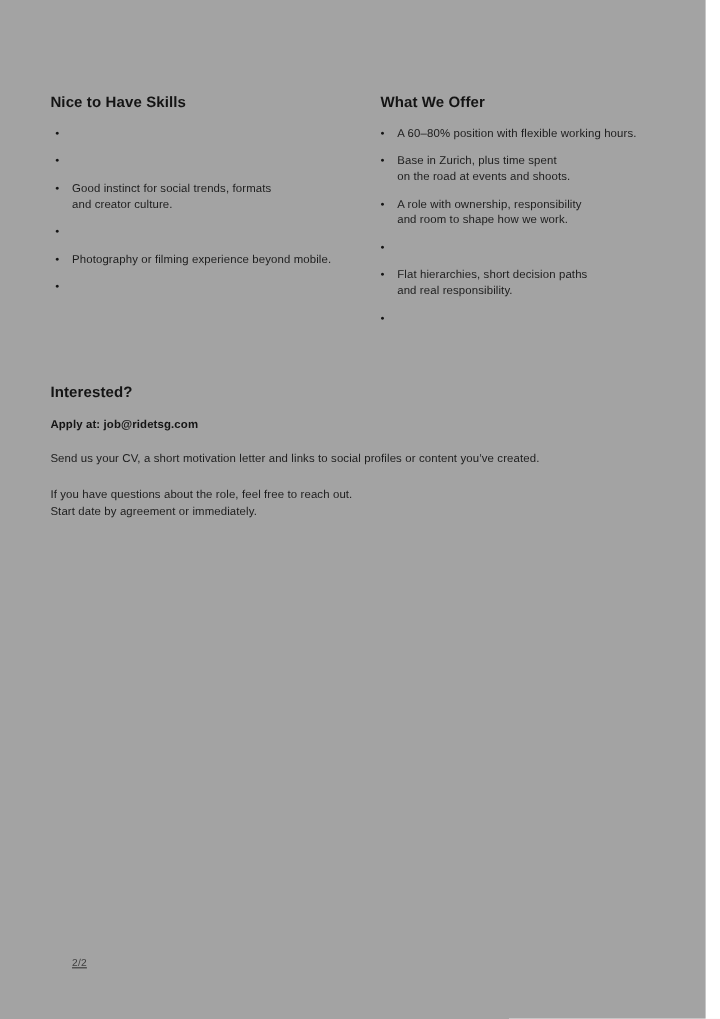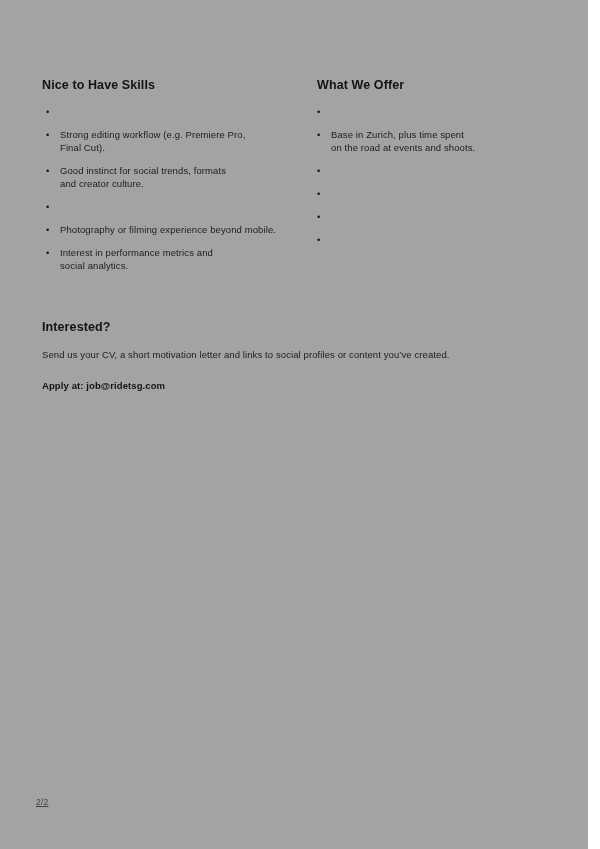--- a/index.html
+++ b/index.html
@@ -62,21 +62,21 @@
     margin: 0;
     font-size: 9.5px;
     line-height: 13.5px;
     white-space: pre-line;
     letter-spacing: 0.1px;
   }
   .para.intro { margin-bottom: 17px; }
   .para.apply { font-weight: bold; margin-bottom: 14px; color: #141414; }
   .footer {
     position: absolute;
-    left: 36px;
+    left: 60px;
     top: 797px;
     font-size: 8.5px;
     line-height: 10px;
     color: #3f3f3f;
     letter-spacing: 0.2px;
     text-decoration: underline;
   }
 </style>
 </head>
 <body>
@@ -84,70 +84,73 @@
 <div class="page">
 
   <div class="col col-left">
     <h2 class="section-heading">Nice to Have Skills</h2>
     <ul class="bullet-list indented">
       <li>
         <span class="bullet">•</span>
       </li>
       <li>
         <span class="bullet">•</span>
-        <span class="li-text">Strong editing workflow (e.g. Premiere Pro,
-Final Cut).</span>
       </li>
       <li>
         <span class="bullet">•</span>
         <span class="li-text">Good instinct for social trends, formats
 and creator culture.</span>
       </li>
       <li>
         <span class="bullet">•</span>
       </li>
       <li>
         <span class="bullet">•</span>
         <span class="li-text">Photography or filming experience beyond mobile.</span>
       </li>
       <li>
         <span class="bullet">•</span>
-        <span class="li-text">Interest in performance metrics and
-social analytics.</span>
       </li>
     </ul>
   </div>
 
   <div class="col col-right">
     <h2 class="section-heading">What We Offer</h2>
     <ul class="bullet-list">
       <li>
         <span class="bullet">•</span>
+        <span class="li-text">A 60–80% position with flexible working hours.</span>
       </li>
       <li>
         <span class="bullet">•</span>
         <span class="li-text">Base in Zurich, plus time spent
 on the road at events and shoots.</span>
       </li>
       <li>
         <span class="bullet">•</span>
+        <span class="li-text">A role with ownership, responsibility
+and room to shape how we work.</span>
       </li>
       <li>
         <span class="bullet">•</span>
       </li>
       <li>
         <span class="bullet">•</span>
+        <span class="li-text">Flat hierarchies, short decision paths
+and real responsibility.</span>
       </li>
       <li>
         <span class="bullet">•</span>
       </li>
     </ul>
   </div>
 
   <div class="interested-section">
     <h2 class="section-heading">Interested?</h2>
+    <p class="para apply">Apply at: job@ridetsg.com</p>
     <p class="para intro">Send us your CV, a short motivation letter and links to social profiles or content you’ve created.</p>
-    <p class="para apply">Apply at: job@ridetsg.com</p>
+    <p class="para outro">If you have questions about the role, feel free to reach out.
+Start date by agreement or immediately.</p>
   </div>
 
   <div class="footer">2/2</div>
 
 </div>
 
 </body></html>

